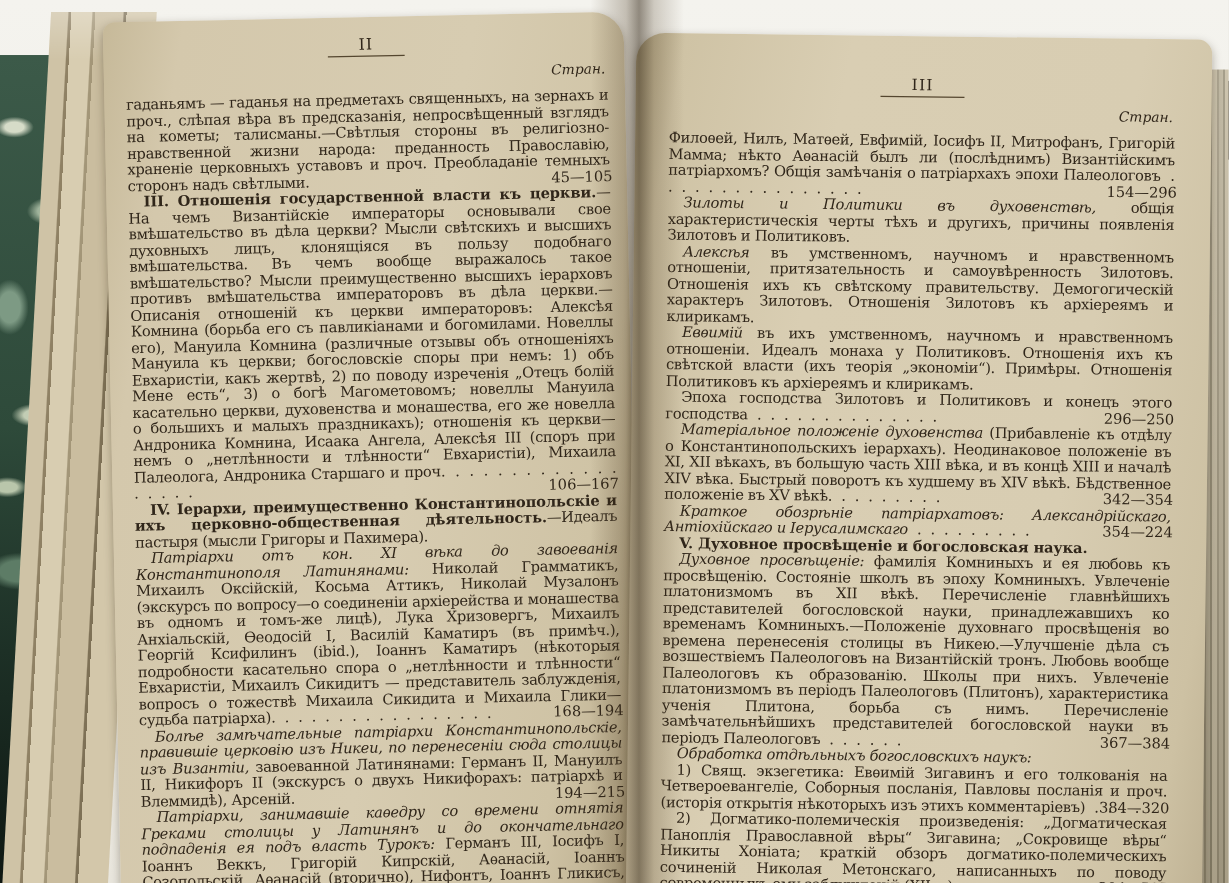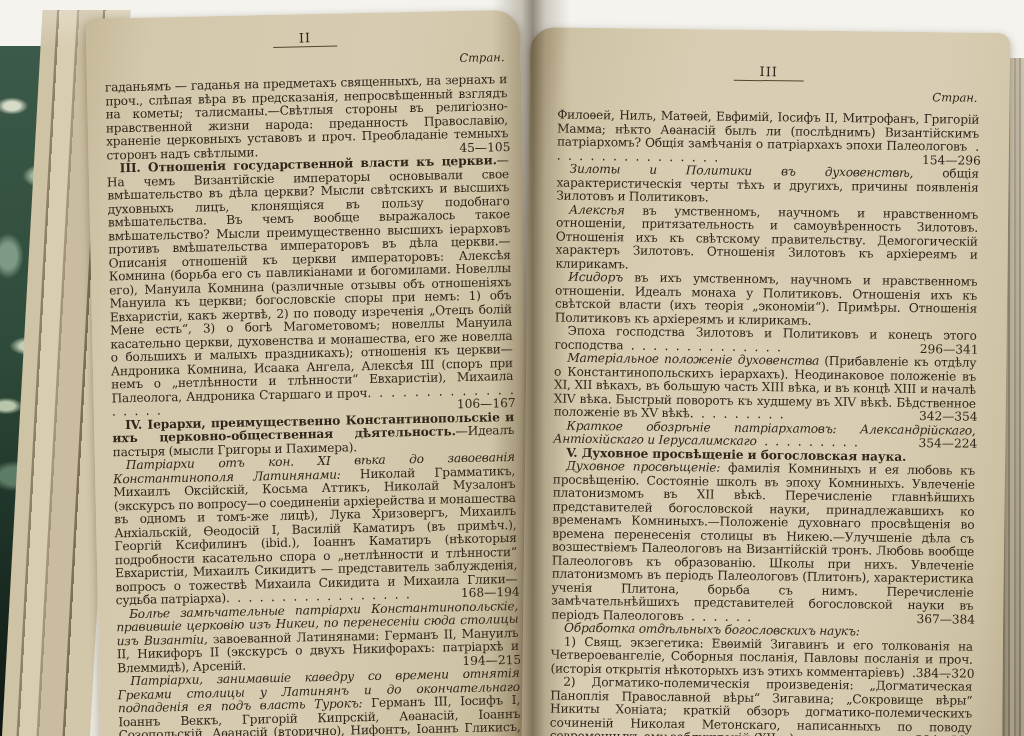--- a/index.html
+++ b/index.html
@@ -88,22 +88,22 @@
   </div>
 
   <div class="page-right">
     <div class="page-inner">
       <div class="folio"><span>III</span></div>
       <div class="colhead">Стран.</div>
       <div class="entries" id="right-entries">
           <p class="entry noindent"><span>Филоѳей, Нилъ, Матѳей, Евфимій, Іосифъ II, Митрофанъ, Григорій Мамма; нѣкто Аѳанасій былъ ли (послѣднимъ) Византійскимъ патріархомъ? Общія замѣчанія о патріархахъ эпохи Палеологовъ</span><span class="dots"> . . . . . . . . . . . . . . . .</span><span class="pg">154—296</span></p>
           <p class="entry"><span class="lead-italic">Зилоты и Политики въ духовенствѣ,</span><span> общія характеристическія черты тѣхъ и другихъ, причины появленія Зилотовъ и Политиковъ.</span></p>
           <p class="entry"><span class="lead-italic">Алексѣя</span><span> въ умственномъ, научномъ и нравственномъ отношеніи, притязательность и самоувѣренность Зилотовъ. Отношенія ихъ къ свѣтскому правительству. Демогогическій характеръ Зилотовъ. Отношенія Зилотовъ къ архіереямъ и клирикамъ.</span></p>
-          <p class="entry"><span class="lead-italic">Исидоръ</span><span> въ ихъ умственномъ, научномъ и нравственномъ отношеніи. Идеалъ монаха у Политиковъ. Отношенія ихъ къ свѣтской власти (ихъ теорія „экономіи“). Примѣры. Отношенія Политиковъ къ архіереямъ и клирикамъ.</span></p>
-          <p class="entry"><span>Эпоха господства Зилотовъ и Политиковъ и конецъ этого господства</span><span class="dots"> . . . . . . . . . . . . . .</span><span class="pg">296—341</span></p>
+          <p class="entry"><span class="lead-italic">Евѳимій</span><span> въ ихъ умственномъ, научномъ и нравственномъ отношеніи. Идеалъ монаха у Политиковъ. Отношенія ихъ къ свѣтской власти (ихъ теорія „экономіи“). Примѣры. Отношенія Политиковъ къ архіереямъ и клирикамъ.</span></p>
+          <p class="entry"><span>Эпоха господства Зилотовъ и Политиковъ и конецъ этого господства</span><span class="dots"> . . . . . . . . . . . . . .</span><span class="pg">296—250</span></p>
           <p class="entry"><span class="lead-italic">Матеріальное положеніе духовенства</span><span> (Прибавленіе къ отдѣлу о Константинопольскихъ іерархахъ). Неодинаковое положеніе въ XI, XII вѣкахъ, въ большую часть XIII вѣка, и въ концѣ XIII и началѣ XIV вѣка. Быстрый поворотъ къ худшему въ XIV вѣкѣ. Бѣдственное положеніе въ XV вѣкѣ.</span><span class="dots"> . . . . . . . .</span><span class="pg">342—354</span></p>
           <p class="entry"><span class="lead-italic">Краткое обозрѣніе патріархатовъ: Александрійскаго, Антіохійскаго и Іерусалимскаго</span><span class="dots"> . . . . . . . . .</span><span class="pg">354—224</span></p>
           <p class="entry"><span class="lead-bold">V. Духовное просвѣщеніе и богословская наука.</span></p>
           <p class="entry"><span class="lead-italic">Духовное просвѣщеніе:</span><span> фамилія Комниныхъ и ея любовь къ просвѣщенію. Состояніе школъ въ эпоху Комниныхъ. Увлеченіе платонизмомъ въ XII вѣкѣ. Перечисленіе главнѣйшихъ представителей богословской науки, принадлежавшихъ ко временамъ Комниныхъ.—Положеніе духовнаго просвѣщенія во времена перенесенія столицы въ Никею.—Улучшеніе дѣла съ возшествіемъ Палеологовъ на Византійскій тронъ. Любовь вообще Палеологовъ къ образованію. Школы при нихъ. Увлеченіе платонизмомъ въ періодъ Палеологовъ (Плитонъ), характеристика ученія Плитона, борьба съ нимъ. Перечисленіе замѣчательнѣйшихъ представителей богословской науки въ періодъ Палеологовъ</span><span class="dots"> . . . . . .</span><span class="pg">367—384</span></p>
           <p class="entry"><span class="lead-italic">Обработка отдѣльныхъ богословскихъ наукъ:</span></p>
           <p class="entry"><span>1) Свящ. экзегетика: Евѳимій Зигавинъ и его толкованія на Четвероевангеліе, Соборныя посланія, Павловы посланія и проч. (исторія открытія нѣкоторыхъ изъ этихъ комментаріевъ)</span><span class="dots"> . . . .</span><span class="pg">384—320</span></p>
           <p class="entry"><span>2) Догматико-полемическія произведенія: „Догматическая Паноплія Православной вѣры“ Зигавина; „Сокровище вѣры“ Никиты Хоніата; краткій обзоръ догматико-полемическихъ сочиненій Николая Метонскаго, написанныхъ по поводу современныхъ ему заблужденій (XII в.).</span><span class="dots"> . . . . . . . . . . . . .</span><span class="pg">394—585</span></p>
         </div>
     </div>
   </div>

